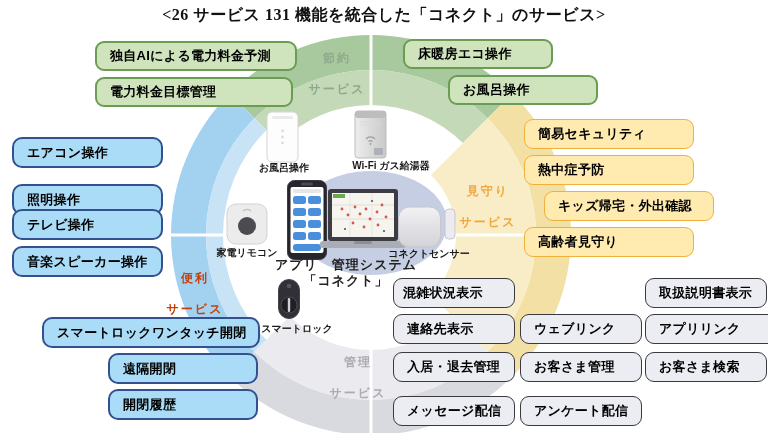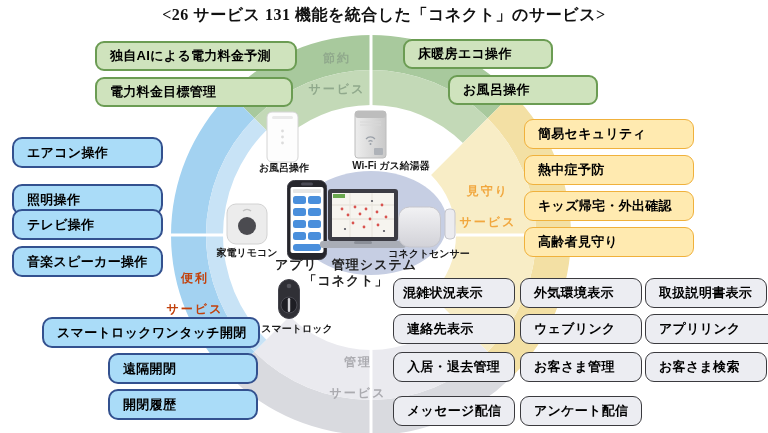--- a/index.html
+++ b/index.html
@@ -82,25 +82,24 @@
   <div class="box blue" style="left:12px;top:137px;width:151px;">エアコン操作</div>
   <div class="box blue" style="left:12px;top:184px;width:151px;">照明操作</div>
   <div class="box blue" style="left:12px;top:209px;width:151px;">テレビ操作</div>
   <div class="box blue" style="left:12px;top:246px;width:151px;">音楽スピーカー操作</div>
   <div class="box blue" style="left:42px;top:317px;width:218px;">スマートロックワンタッチ開閉</div>
   <div class="box blue" style="left:108px;top:353px;width:150px;">遠隔開閉</div>
   <div class="box blue" style="left:108px;top:389px;width:150px;">開閉履歴</div>
 
   <div class="box yellow" style="left:524px;top:119px;width:170px;">簡易セキュリティ</div>
   <div class="box yellow" style="left:524px;top:155px;width:170px;">熱中症予防</div>
-  <div class="box yellow" style="left:524px;top:191px;width:170px;">キッズ帰宅・外出確認</div>
+  <div class="box yellow" style="left:544px;top:191px;width:170px;">キッズ帰宅・外出確認</div>
   <div class="box yellow" style="left:524px;top:227px;width:170px;">高齢者見守り</div>
 
   <div class="box mgmt" style="left:393px;top:278px;width:122px;padding-left:9px;">混雑状況表示</div>
-  <div class="box mgmt" style="left:520px;top:278px;width:122px;">外気環境表示</div>
   <div class="box mgmt" style="left:645px;top:278px;width:122px;">取扱説明書表示</div>
   <div class="box mgmt" style="left:393px;top:314px;width:122px;">連絡先表示</div>
   <div class="box mgmt" style="left:520px;top:314px;width:122px;">ウェブリンク</div>
   <div class="box mgmt" style="left:645px;top:314px;width:136px;">アプリリンク</div>
   <div class="box mgmt" style="left:393px;top:352px;width:122px;">入居・退去管理</div>
   <div class="box mgmt" style="left:520px;top:352px;width:122px;">お客さま管理</div>
   <div class="box mgmt" style="left:645px;top:352px;width:122px;">お客さま検索</div>
   <div class="box mgmt" style="left:393px;top:396px;width:122px;">メッセージ配信</div>
   <div class="box mgmt" style="left:520px;top:396px;width:122px;">アンケート配信</div>
 

